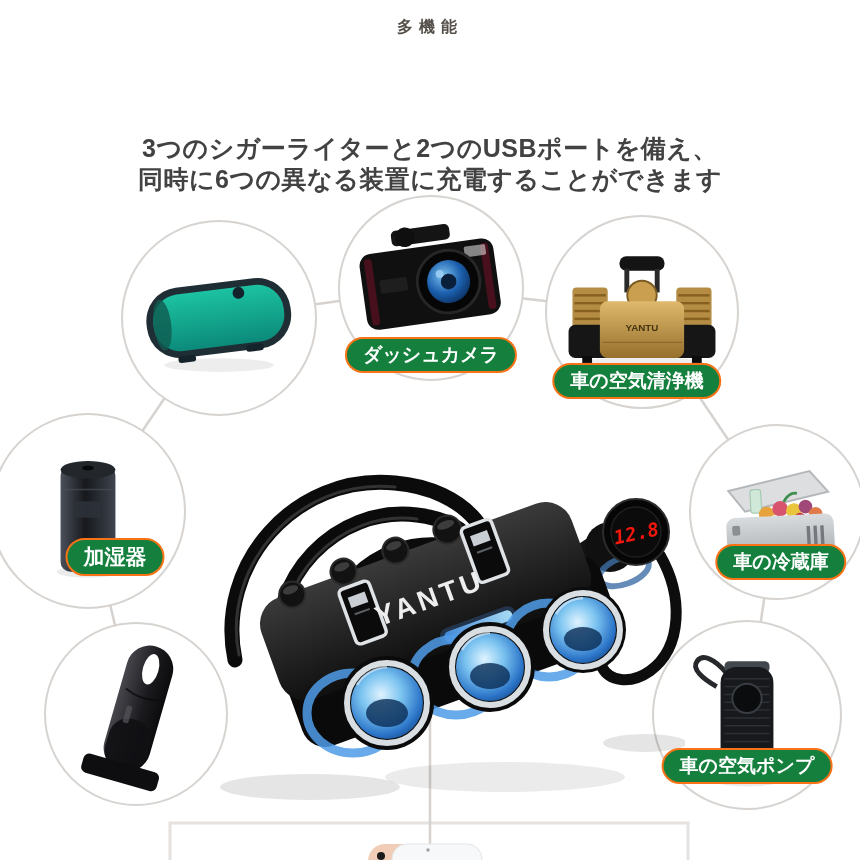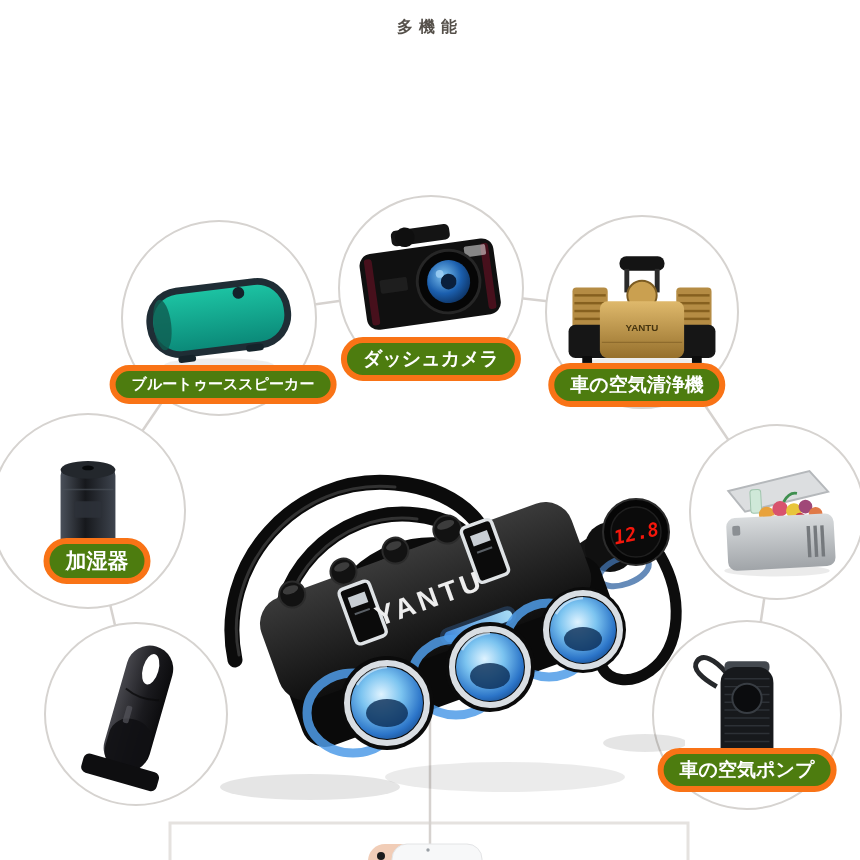--- a/index.html
+++ b/index.html
@@ -7,21 +7,21 @@
          font-family:"Liberation Sans","DejaVu Sans",sans-serif;}
   .wires{position:absolute;left:0;top:0;z-index:0;}
   .page-title{position:absolute;left:0;top:18px;width:100%;text-align:center;z-index:4;
 age      font-size:82px;font-weight:700;color:#55504a;letter-spacing:6px;line-height:1.1;}
   .page-subtitle{position:absolute;left:0;top:133px;width:100%;text-align:center;z-index:4;
       font-size:25px;font-weight:600;color:#424242;line-height:31px;letter-spacing:0.5px;}
   .device-circle{position:absolute;border-radius:50%;background:#fff;border:2px solid #d6d3d0;
       z-index:1;box-sizing:border-box;display:flex;align-items:center;justify-content:center;}
   .device-circle svg{display:block;}
   .pill{position:absolute;z-index:3;transform:translateX(-50%);white-space:nowrap;
-      background:#4d7c0f;color:#fff;font-weight:700;border-radius:999px;border:6px solid #f97316;
+      background:#15803d;color:#fff;font-weight:700;border-radius:999px;border:2px solid #f97316;
       padding:4px 16px;line-height:1.25;}
   .pill-sm{font-size:15px;}
   .pill-md{font-size:19px;}
   .pill-lg{font-size:21px;}
   .product{position:absolute;left:205px;top:445px;z-index:2;}
 </style>
 </head>
 <body>
 
 <div class="stage">
@@ -39,20 +39,24 @@
     <line x1="430" y1="690" x2="430" y2="851" stroke="#d6d2cf" stroke-width="2.5"></line>
     <g>
       <rect x="368" y="844" width="114" height="38" rx="17" fill="#f1cdb7"></rect>
       <rect x="392" y="844" width="90" height="38" rx="15" fill="#f7f8f9" stroke="#e3e4e6" stroke-width="1"></rect>
       <circle cx="381" cy="856" r="4" fill="#1b1b1b"></circle>
       <circle cx="428" cy="850" r="1.7" fill="#9aa0a6"></circle>
     </g>
   </svg>
 
   <div class="page-title">多機能</div>
+  <div class="page-subtitle">
+    <div>3つのシガーライターと2つのUSBポートを備え、</div>
+    <div>同時に6つの異なる装置に充電することができます</div>
+  </div>
 
   <div class="device-circle" style="left:121px;top:220px;width:196px;height:196px;">
     <svg width="192" height="192" viewBox="0 0 196 196">
       <defs>
         <linearGradient id="spk" x1="0" y1="0" x2="0" y2="1">
           <stop offset="0" stop-color="#1cc2a2"></stop>
             <stop offset="1" stop-color="#0b8a79"></stop>
         </linearGradient>
       </defs>
       <ellipse cx="98" cy="146" rx="56" ry="7" fill="#000" opacity=".07"></ellipse>
@@ -319,19 +323,19 @@
     </g>
     <g>
       <circle cx="378" cy="185" r="43" fill="#0b0b0b"></circle>
       <circle cx="378" cy="185" r="37" fill="none" stroke="#d9dee3" stroke-width="6"></circle>
       <circle cx="378" cy="185" r="33" fill="url(#socketGlow)"></circle>
       <ellipse cx="378" cy="194" rx="19" ry="12" fill="#0a2c55" opacity=".8"></ellipse>
       <path d="M 351 169 A 34 34 0 0 1 378 153" stroke="#fff" stroke-width="2.5" fill="none" opacity=".5"></path>
     </g>
   </svg>
 
-  <div class="pill pill-sm" style="left:223px;top:365px;">ブルートゥーススピーカー</div>
   <div class="pill pill-md" style="left:431px;top:337px;">ダッシュカメラ</div>
   <div class="pill pill-md" style="left:637px;top:363px;">車の空気清浄機</div>
-  <div class="pill pill-lg" style="left:97px;top:538px;">加湿器</div>
+  <div class="pill pill-lg" style="left:115px;top:538px;">加湿器</div>
+  <div class="pill pill-md" style="left:781px;top:544px;">車の冷蔵庫</div>
   <div class="pill pill-md" style="left:747px;top:748px;">車の空気ポンプ</div>
 
 </div>
 
 </body></html>

